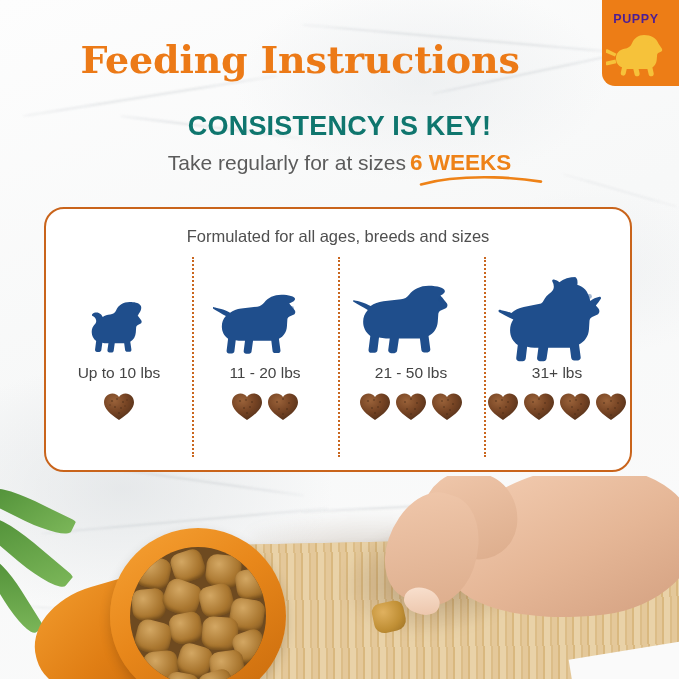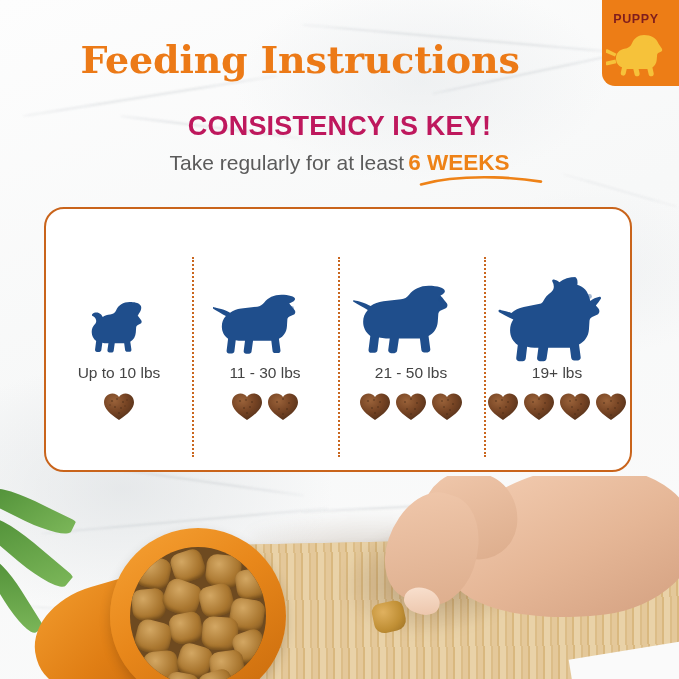--- a/index.html
+++ b/index.html
@@ -58,21 +58,21 @@
     border-bottom-left-radius: 13px;
     border-top-left-radius: 13px;
     z-index: 6;
   }
   #puppy-badge .badge-label {
     position: absolute;
     top: 26px;
     left: 0;
     width: 68px;
     text-align: center;
-    color: #7f1d1d;
+    color: #4c1d95;
     font-size: 12.5px;
     font-weight: bold;
     letter-spacing: .6px;
     font-family: "Liberation Sans", sans-serif;
   }
   #puppy-badge .badge-dog {
     position: absolute;
     top: 42px;
     left: 4px;
     width: 66px;
@@ -99,21 +99,21 @@
     font-size: 38px;
     letter-spacing: -0.2px;
     white-space: nowrap;
   }
   #consistency-line {
     position: absolute;
     top: 111px;
     left: 0;
     width: 679px;
     text-align: center;
-    color: #be185d;
+    color: #0f766e;
     font-size: 27px;
     font-weight: bold;
     letter-spacing: .2px;
   }
   #take-line {
     position: absolute;
     top: 150px;
     left: 0;
     width: 679px;
     text-align: center;
@@ -371,28 +371,29 @@
     <path fill="#F6C23A" d="M38 7c-5.5 0-10 3.3-12 8.2-1.3 3.2-4 5-7.6 5.6-5 .9-8.4 4.6-8.4 9.6 0 4.2 2.3 7.4 6 8.9l-1.2 5.4c-.3 1.4.6 2.7 2 2.9 1.4.2 2.7-.7 2.9-2.1l1-4.6h6.6l1.3 5.5c.3 1.4 1.7 2.2 3.1 1.9 1.4-.3 2.2-1.7 1.9-3.1l-1-4.3h8.8l1.3 5.5c.3 1.4 1.7 2.2 3.1 1.9 1.4-.3 2.2-1.7 1.9-3.1l-1.3-5.7c2.5-1.7 4-4.3 4.3-7.5l.4-5c.1-1 .7-1.8 1.6-2.2l2.2-1c1.3-.6 1.7-2.3.9-3.4l-3.1-4.4C50.5 10 44.9 7 38 7z"></path>
     <path fill="#F6C23A" d="M43.8 16.6a1.9 1.9 0 1 1 0-3.8 1.9 1.9 0 0 1 0 3.8z" opacity=".55"></path>
     <path fill="#F6C23A" d="M10.5 25.8 2 21.4c-1-.5-2.2 0-2.6 1.1-.4 1 .1 2.2 1.2 2.6l8.3 3.3zM9.5 31.6l-8.8 1.8c-1.1.2-1.8 1.3-1.5 2.4.2 1.1 1.3 1.8 2.4 1.5l8.7-2z"></path>
   </svg>
 </div>
 
 <div id="heading-block">
   <div id="main-title">Feeding Instructions</div>
   <div id="consistency-line">CONSISTENCY IS KEY!</div>
   <div id="take-line">
-    <span>Take regularly for at least</span><span class="weeks">6 WEEKS</span>
+    <span>Take regularly for at sizes</span><span class="weeks">6 WEEKS</span>
   </div>
   <svg id="weeks-swoosh" viewBox="0 0 122 10">
     <path d="M1 8.4C22 2.6 48 .8 74 1.4c17 .4 33 1.9 47 4.2" fill="none" stroke="#EE8217" stroke-width="2.6" stroke-linecap="round"></path>
   </svg>
 </div>
 
 <div id="feeding-card">
+  <div id="card-subtitle">Formulated for all ages, breeds and sizes</div>
 
   <div id="columns">
 
     <div class="col">
       <div class="dog-wrap">
         <svg width="78" height="66" viewBox="0 0 110 92">
           <path fill="#1F4E8C" d="M70 8c-9 0-16 4.5-19 11.5-1.5 3.5-4.5 5.5-8.5 6-4 .5-7.5 1.5-10.5 3.5-1-2.5-3-4.5-5.5-5.5-3-1.2-6.5-.8-9 1.2-1 .8-.9 2.4.3 3 2.8 1.4 4.6 3.4 5 6.2.3 2.1-.4 4-1.9 5.5-3 3-4.4 6.6-4.4 10.8 0 5.2 2.3 9.6 6.3 12.6l-1.6 12.3c-.2 1.7 1.1 3.2 2.8 3.2h3.2c1.5 0 2.7-1.1 2.9-2.6l1.4-10.4c2 .5 4 .8 6 .8h2.6l-1.4 9.6c-.3 1.8 1.1 3.4 2.9 3.4h3c1.5 0 2.7-1.1 2.9-2.6l1.5-10.4h13.3l1.3 9.5c.2 1.5 1.5 2.6 3 2.6h3c1.8 0 3.2-1.6 2.9-3.4l-1.6-10.8c4.6-2.8 7.4-7.3 7.8-13l.5-7.4c.1-1.5 1-2.8 2.4-3.4l3.4-1.5c2-.9 2.6-3.5 1.3-5.2l-5-6.6C93 12.6 83 8 70 8z"></path>
           <circle cx="80" cy="25" r="2.6" fill="#1F4E8C" opacity=".45"></circle>
         </svg>
       </div>
@@ -422,21 +423,21 @@
       </div>
     </div>
 
     <div class="col">
       <div class="dog-wrap">
         <svg width="104" height="72" viewBox="0 0 140 96">
           <path fill="#1F4E8C" d="M92 6c-10 0-18 4-23 10.5-2.5 3.3-5.5 5-9.5 5.5L38 24.5c-6 .8-11 2.8-15 5.8-3-2-7-3.8-12-5.2C7 24 3 23 1 22.6c-1.3-.2-1.8 1.5-.7 2.2 5 3 11 6.4 17 9.8-3.6 4-5.4 8.6-5.4 14 0 6.8 3 12.6 8.4 16.5l-2 16.2c-.2 1.9 1.3 3.6 3.2 3.6h4c1.7 0 3.1-1.3 3.3-3l1.8-14.8c2.6.6 5.3.9 8 .9h4.5l-1.8 13.5c-.3 2 1.3 3.8 3.3 3.8h4c1.7 0 3.1-1.3 3.3-3l2-14.3h24.6l1.7 13.5c.2 1.7 1.6 3 3.3 3h4c2 0 3.6-1.8 3.3-3.8l-2.1-15.5c6.4-3.3 10.3-9 10.8-16.6l.6-9.3c.1-1.8 1.2-3.4 2.9-4.1l5.2-2.2c2.6-1.1 3.4-4.4 1.6-6.6l-7.2-8.6C119 11.2 107 6 92 6z"></path>
           <circle cx="106" cy="24" r="3" fill="#1F4E8C" opacity=".4"></circle>
         </svg>
       </div>
-      <div class="weight-label">11 - 30 lbs</div>
+      <div class="weight-label">11 - 20 lbs</div>
       <div class="treat-row">
         <svg class="treat" viewBox="0 0 32 30">
           <path fill="url(#tg)" d="M16 29C7 23 1 17.5 1 11.2 1 6 4.8 2.4 9.4 2.4c2.8 0 5.3 1.4 6.6 3.6 1.3-2.2 3.8-3.6 6.6-3.6C27.2 2.4 31 6 31 11.2 31 17.5 25 23 16 29z"></path>
           <g fill="#3e2412" opacity=".45">
               <circle cx="9" cy="10" r="1.1"></circle>
               <circle cx="15" cy="9" r=".9"></circle>
               <circle cx="21" cy="11" r="1"></circle>
               <circle cx="13" cy="17" r="1"></circle>
               <circle cx="19" cy="16" r=".9"></circle>
               <circle cx="16" cy="22" r="1"></circle>
@@ -501,21 +502,21 @@
       </div>
     </div>
 
     <div class="col">
       <div class="dog-wrap">
         <svg width="118" height="88" viewBox="0 0 152 114">
           <path fill="#1F4E8C" d="M101 4c-9 0-16.5 2.4-22 6.6-1.8-1.6-4.2-2.8-7-3.5-1.6-.4-2.8 1.3-2 2.7 1.6 2.8 2.2 5.6 1.7 8.4-.4 2.2-1.6 4-3.4 5.3-4.6 3.2-8 7-10 11.6-.8 1.9-2.4 3.2-4.4 3.6l-21 4.1c-6.5 1.3-11.8 4-16 7.8-3.6-1.6-8-2.8-13-3.6C2 46.4.6 46 .3 47.4c-.3 1.2.4 2 1.5 2.6 5.4 3 11.6 6.2 17.6 9-2.8 4.2-4.2 8.8-4.2 13.9 0 7.9 3.6 14.7 10 19.1l-2 16.6c-.3 2.3 1.5 4.4 3.8 4.4h4.6c2 0 3.7-1.5 3.9-3.5l1.8-15.2c3 .7 6.2 1.1 9.4 1.1h5.2l-1.7 13.2c-.3 2.3 1.5 4.4 3.8 4.4h4.6c2 0 3.7-1.5 3.9-3.5l2.1-14.1h28.1l1.7 13.2c.2 2 1.9 3.5 3.9 3.5h4.6c2.3 0 4.1-2.1 3.8-4.4l-2.2-16.4c7.6-4 12.3-10.8 12.9-19.8l.7-10.9c.1-2.2 1.4-4.1 3.4-5l6.4-2.8c3.1-1.4 4-5.4 1.8-8l-3.4-4c2.4-2.6 4.6-5.5 6.5-8.6.8-1.3-.3-3-1.8-2.7-4.5.9-8.5 2.8-11.8 5.6C116 21 110 16.4 103 14.3c-.4-.1-.7-.5-.6-1 .4-2.4.2-4.8-.6-7-.3-.9-1.2-1.4-2.1-1.2L101 4z"></path>
           <circle cx="118" cy="29" r="3.2" fill="#1F4E8C" opacity=".4"></circle>
         </svg>
       </div>
-      <div class="weight-label">19+ lbs</div>
+      <div class="weight-label">31+ lbs</div>
       <div class="treat-row">
         <svg class="treat" viewBox="0 0 32 30">
           <path fill="url(#tg)" d="M16 29C7 23 1 17.5 1 11.2 1 6 4.8 2.4 9.4 2.4c2.8 0 5.3 1.4 6.6 3.6 1.3-2.2 3.8-3.6 6.6-3.6C27.2 2.4 31 6 31 11.2 31 17.5 25 23 16 29z"></path>
           <g fill="#3e2412" opacity=".45">
               <circle cx="9" cy="10" r="1.1"></circle>
               <circle cx="15" cy="9" r=".9"></circle>
               <circle cx="21" cy="11" r="1"></circle>
               <circle cx="13" cy="17" r="1"></circle>
               <circle cx="19" cy="16" r=".9"></circle>
               <circle cx="16" cy="22" r="1"></circle>

